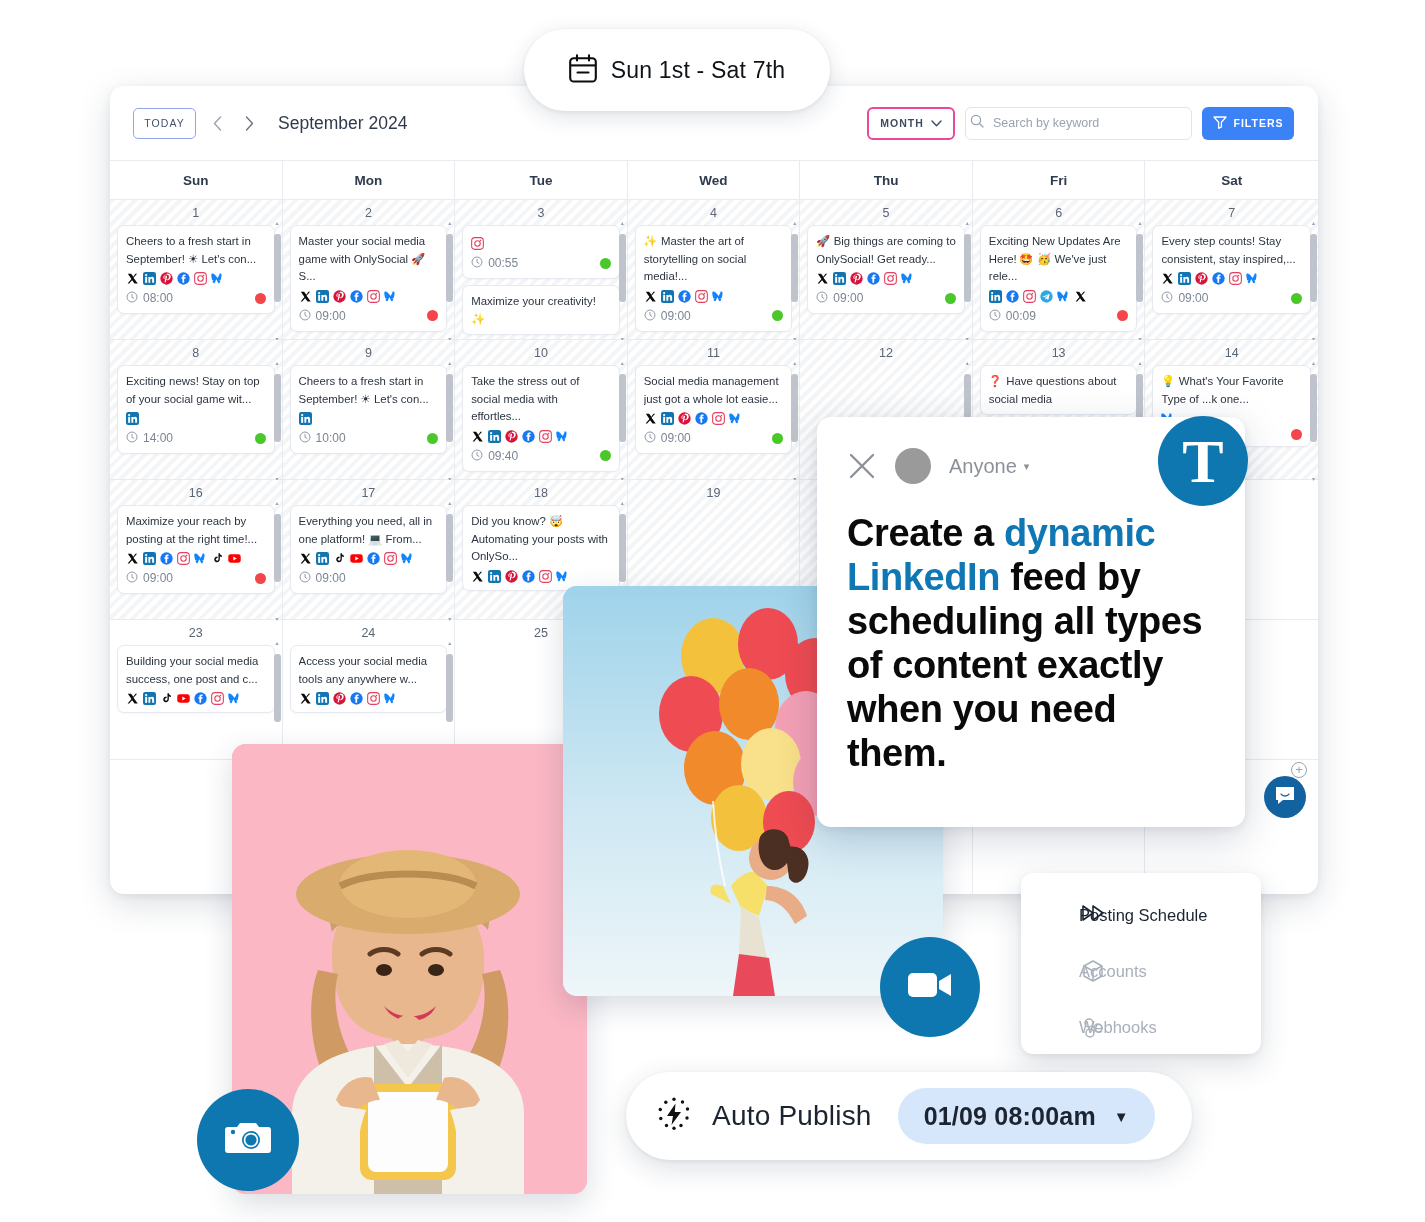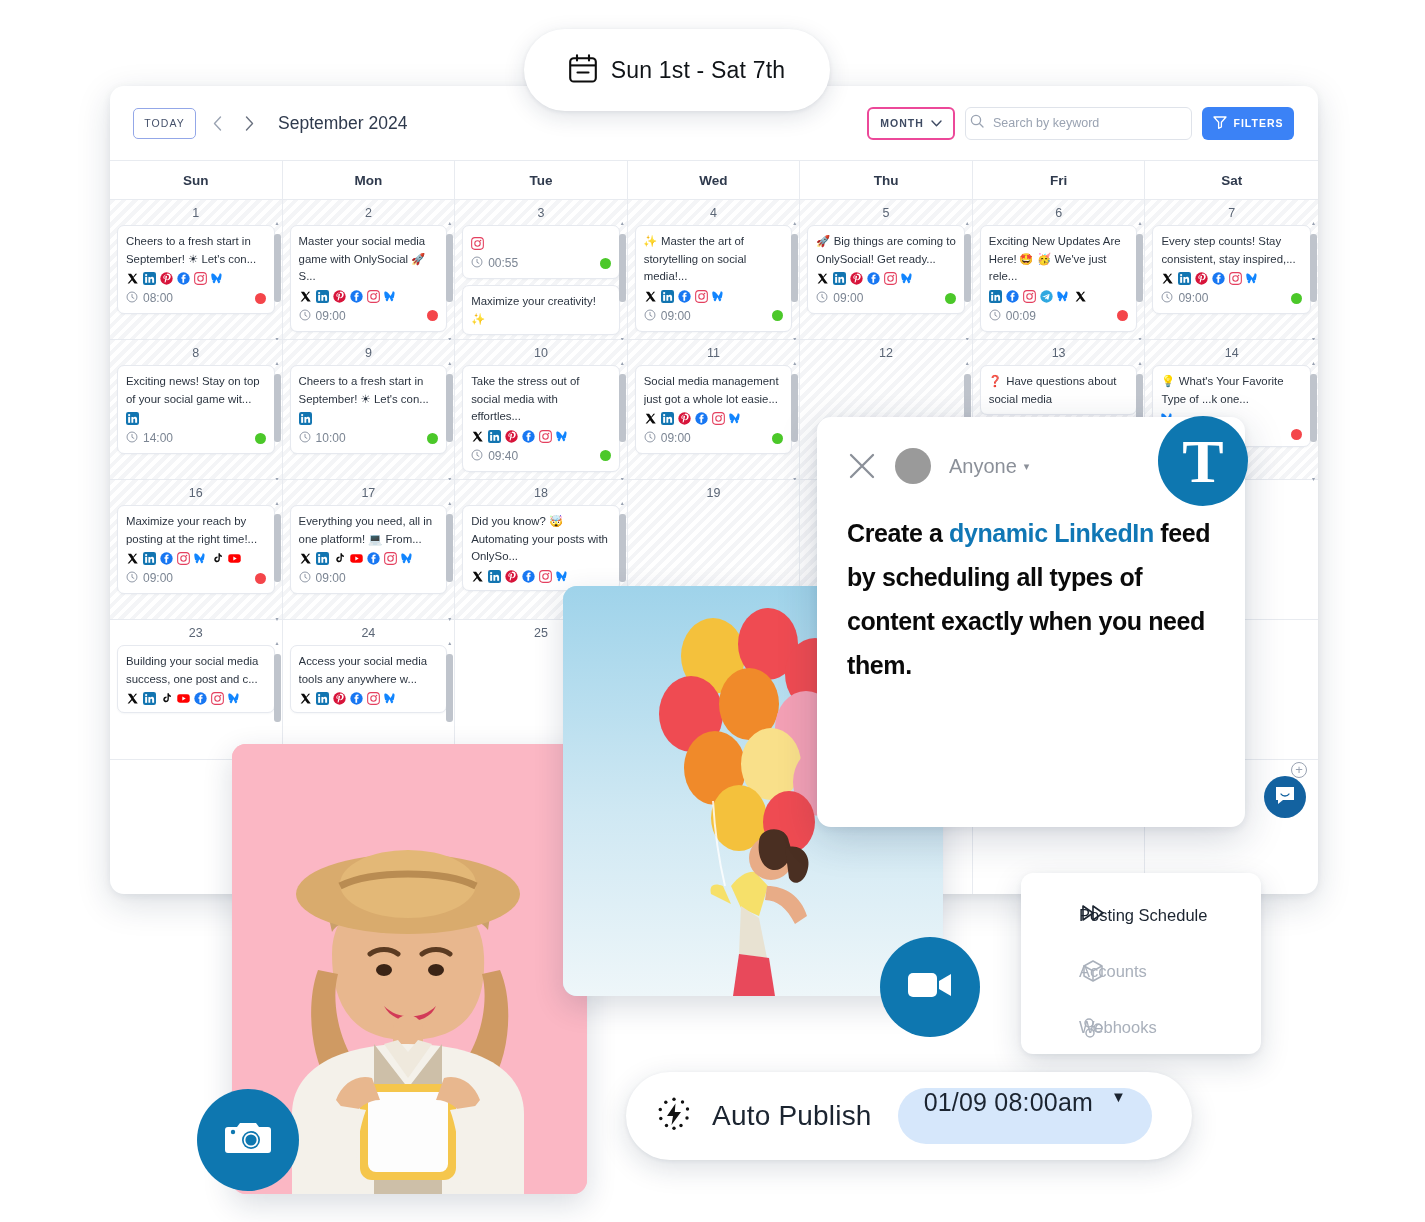--- a/index.html
+++ b/index.html
@@ -121,21 +121,21 @@
     background: #fff; border-radius: 14px;
     box-shadow: 0 12px 40px rgba(20,40,70,.18), 0 2px 8px rgba(20,40,70,.08);
     z-index: 50; padding: 26px 30px;
   }
   #linkedin-card .lc-head { display: flex; align-items: center; gap: 18px; height: 46px; }
   #linkedin-card .lc-x { width: 30px; height: 30px; color: #8b9099; }
   #linkedin-card .lc-avatar { width: 36px; height: 36px; border-radius: 50%; background: #9a9a9a; }
   #linkedin-card .lc-aud { font-size: 20px; color: #8b9099; display: flex; align-items: center; gap: 7px; }
   #linkedin-card .lc-caret { font-size: 11px; }
   #linkedin-card .lc-body {
-    margin-top: 22px; font-size: 25px; line-height: 44px; font-weight: 700;
+    margin-top: 22px; font-size: 38px; line-height: 44px; font-weight: 700;
     letter-spacing: -.4px; color: #0a0a0a;
   }
   #linkedin-card .hl { color: #1077b5; }
   #t-badge {
     position: absolute; left: 1158px; top: 416px; width: 90px; height: 90px;
     border-radius: 50%; background: #0e77b0; z-index: 55;
     display: flex; align-items: center; justify-content: center;
     color: #fff; font-family: "Liberation Serif", serif; font-size: 62px; font-weight: 700;
     line-height: 1;
   }
@@ -191,21 +191,21 @@
   
   #auto-publish {
     position: absolute; left: 626px; top: 1072px; width: 566px; height: 88px;
     background: #fff; border-radius: 44px; z-index: 62;
     box-shadow: 0 8px 28px rgba(20,40,70,.15), 0 1px 4px rgba(20,40,70,.07);
     display: flex; align-items: center; padding: 0 28px 0 30px; gap: 20px;
   }
   #auto-publish .ap-label { font-size: 28px; color: #1b2430; letter-spacing: .2px; }
   #auto-publish .ap-chip {
     background: #d6e7fb; border-radius: 28px; height: 56px;
-    display: flex; gap: 18px; padding: 0 26px; margin-left: 6px;
+    display: flex; align-items: center; gap: 18px; padding: 0 26px; margin-left: 6px; font-weight: bold;
   }
   #auto-publish .ap-chip .val { font-size: 25px; color: #1b2430; letter-spacing: .2px; }
   #auto-publish .ap-chip .car { font-size: 15px; color: #1b2430; }
 </style>
 </head>
 <body>
 
 <div class="stage">
 
   <div id="calendar-window">

